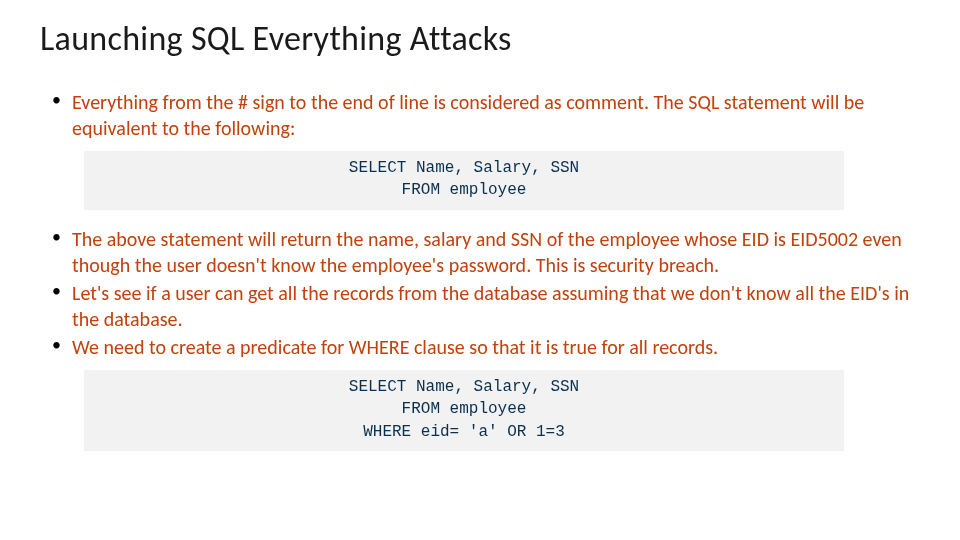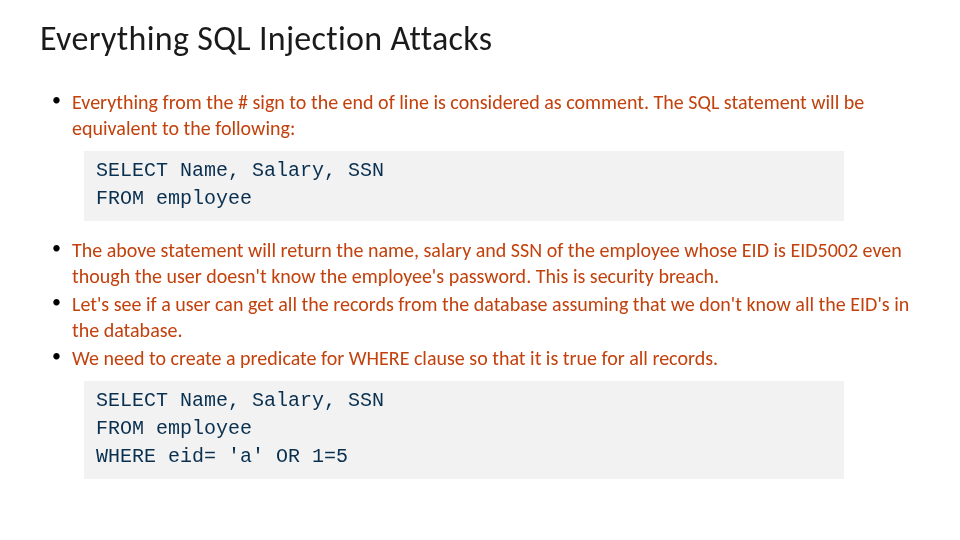--- a/index.html
+++ b/index.html
@@ -43,40 +43,41 @@
       left: 4px;
       top: 0;
       font-size: 18px;
       color: #000000;
     }
     .code-block {
       background: #f2f2f2;
       margin: 10px 0 16px 36px;
       padding: 6px 12px 8px 12px;
       font-family: "Courier New", Consolas, monospace;
-      font-size: 20px;
+      font-size: 16px;
       line-height: 1.4;
       color: #0a3050;
       width: 760px;
       border: none;
+      text-align: center;
     }
     .code-line {
       white-space: pre;
     }
     .spaced-list {
       margin-top: 6px;
     }
     .spaced-list li {
       margin-bottom: 2px;
     }
   </style>
 </head>
 <body>
 
-<h1 class="title">Everything SQL Injection Attacks</h1>
+<h1 class="title">Launching SQL Everything Attacks</h1>
 
 <div class="content">
 
   <ul>
     <li>Everything from the # sign to the end of line is considered as comment. The SQL statement will be equivalent to the following:</li>
   </ul>
 
   <div class="code-block">
     <div class="code-line">SELECT Name, Salary, SSN</div>
     <div class="code-line">FROM employee</div>
@@ -84,16 +85,16 @@
 
   <ul class="spaced-list">
     <li>The above statement will return the name, salary and SSN of the employee whose EID is EID5002 even though the user doesn't know the employee's password. This is security breach.</li>
     <li>Let's see if a user can get all the records from the database assuming that we don't know all the EID's in the database.</li>
     <li>We need to create a predicate for WHERE clause so that it is true for all records.</li>
   </ul>
 
   <div class="code-block">
     <div class="code-line">SELECT Name, Salary, SSN</div>
     <div class="code-line">FROM employee</div>
-    <div class="code-line">WHERE eid= 'a' OR 1=5</div>
+    <div class="code-line">WHERE eid= 'a' OR 1=3</div>
   </div>
 
 </div>
 
 </body></html>

